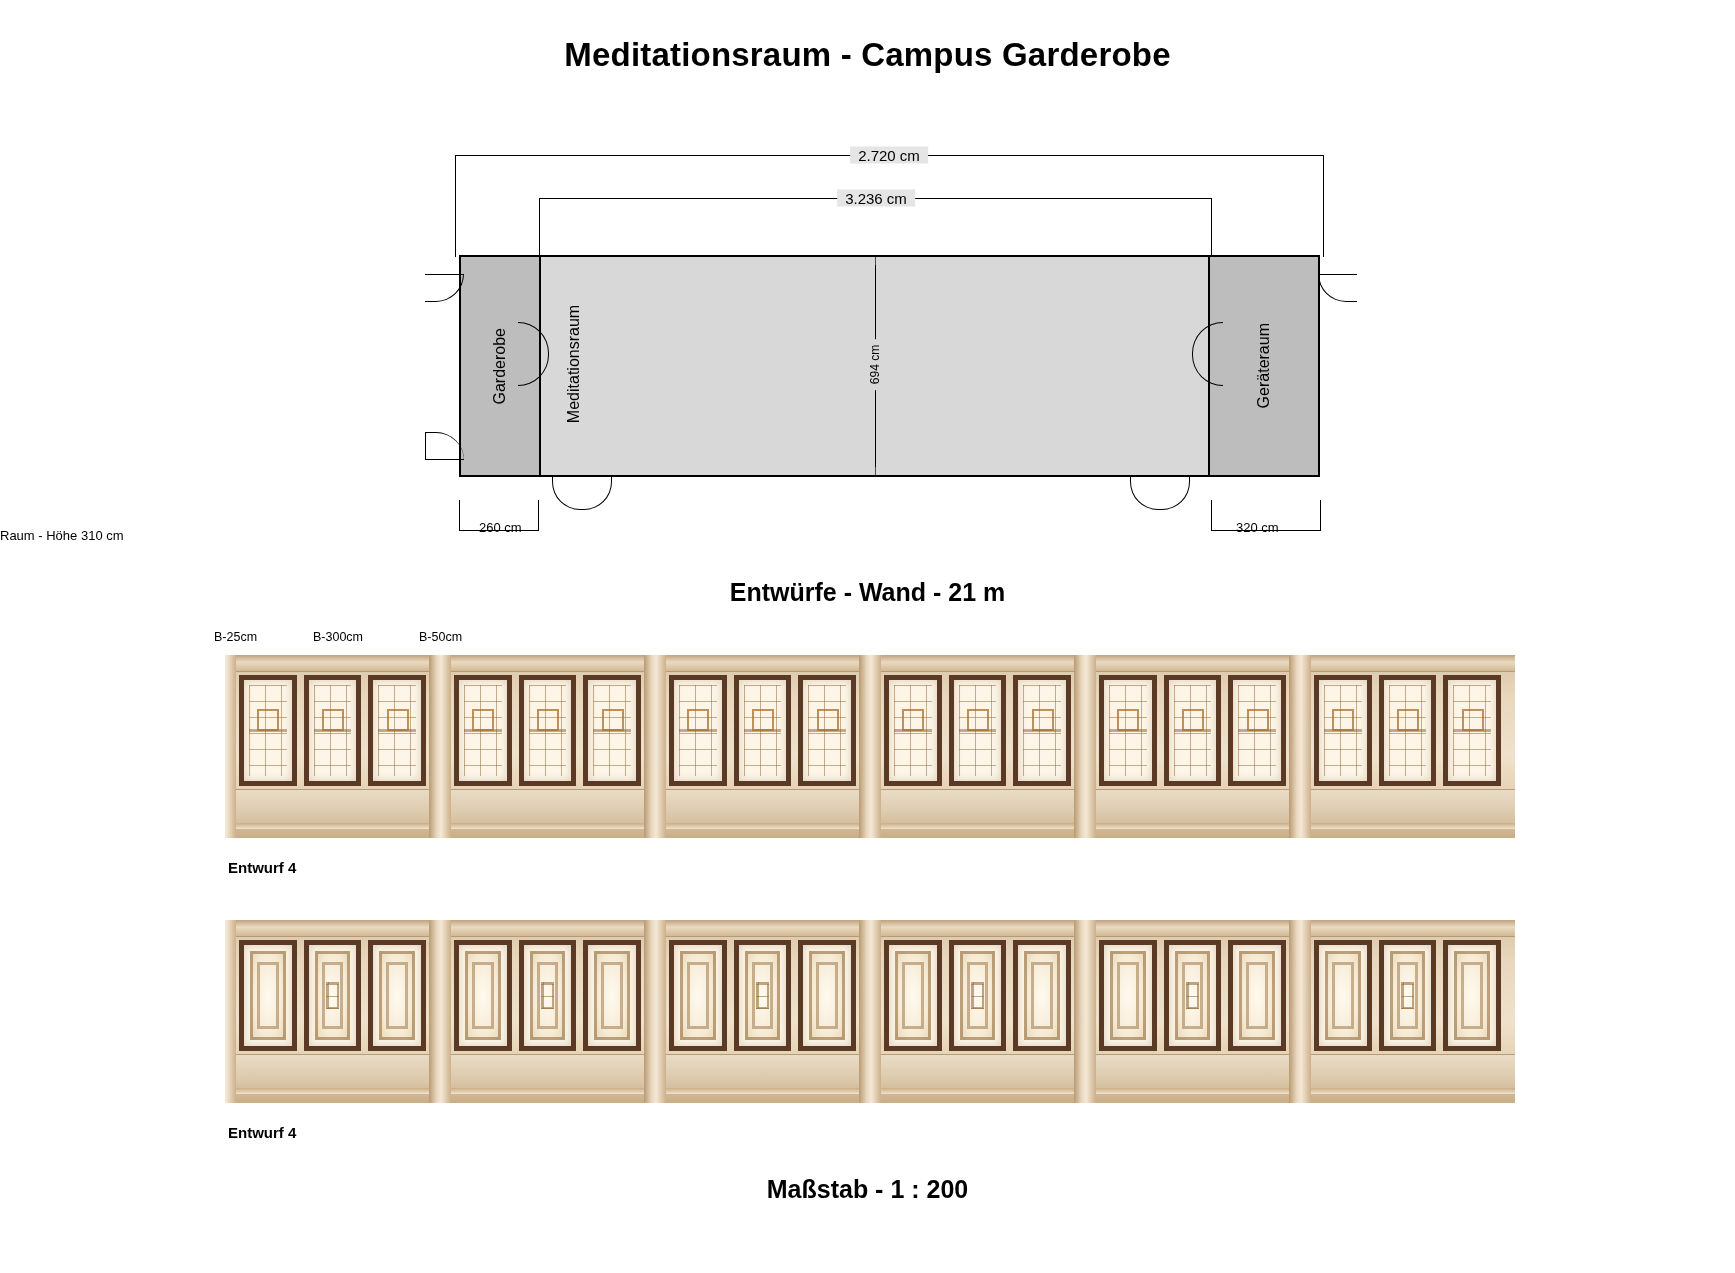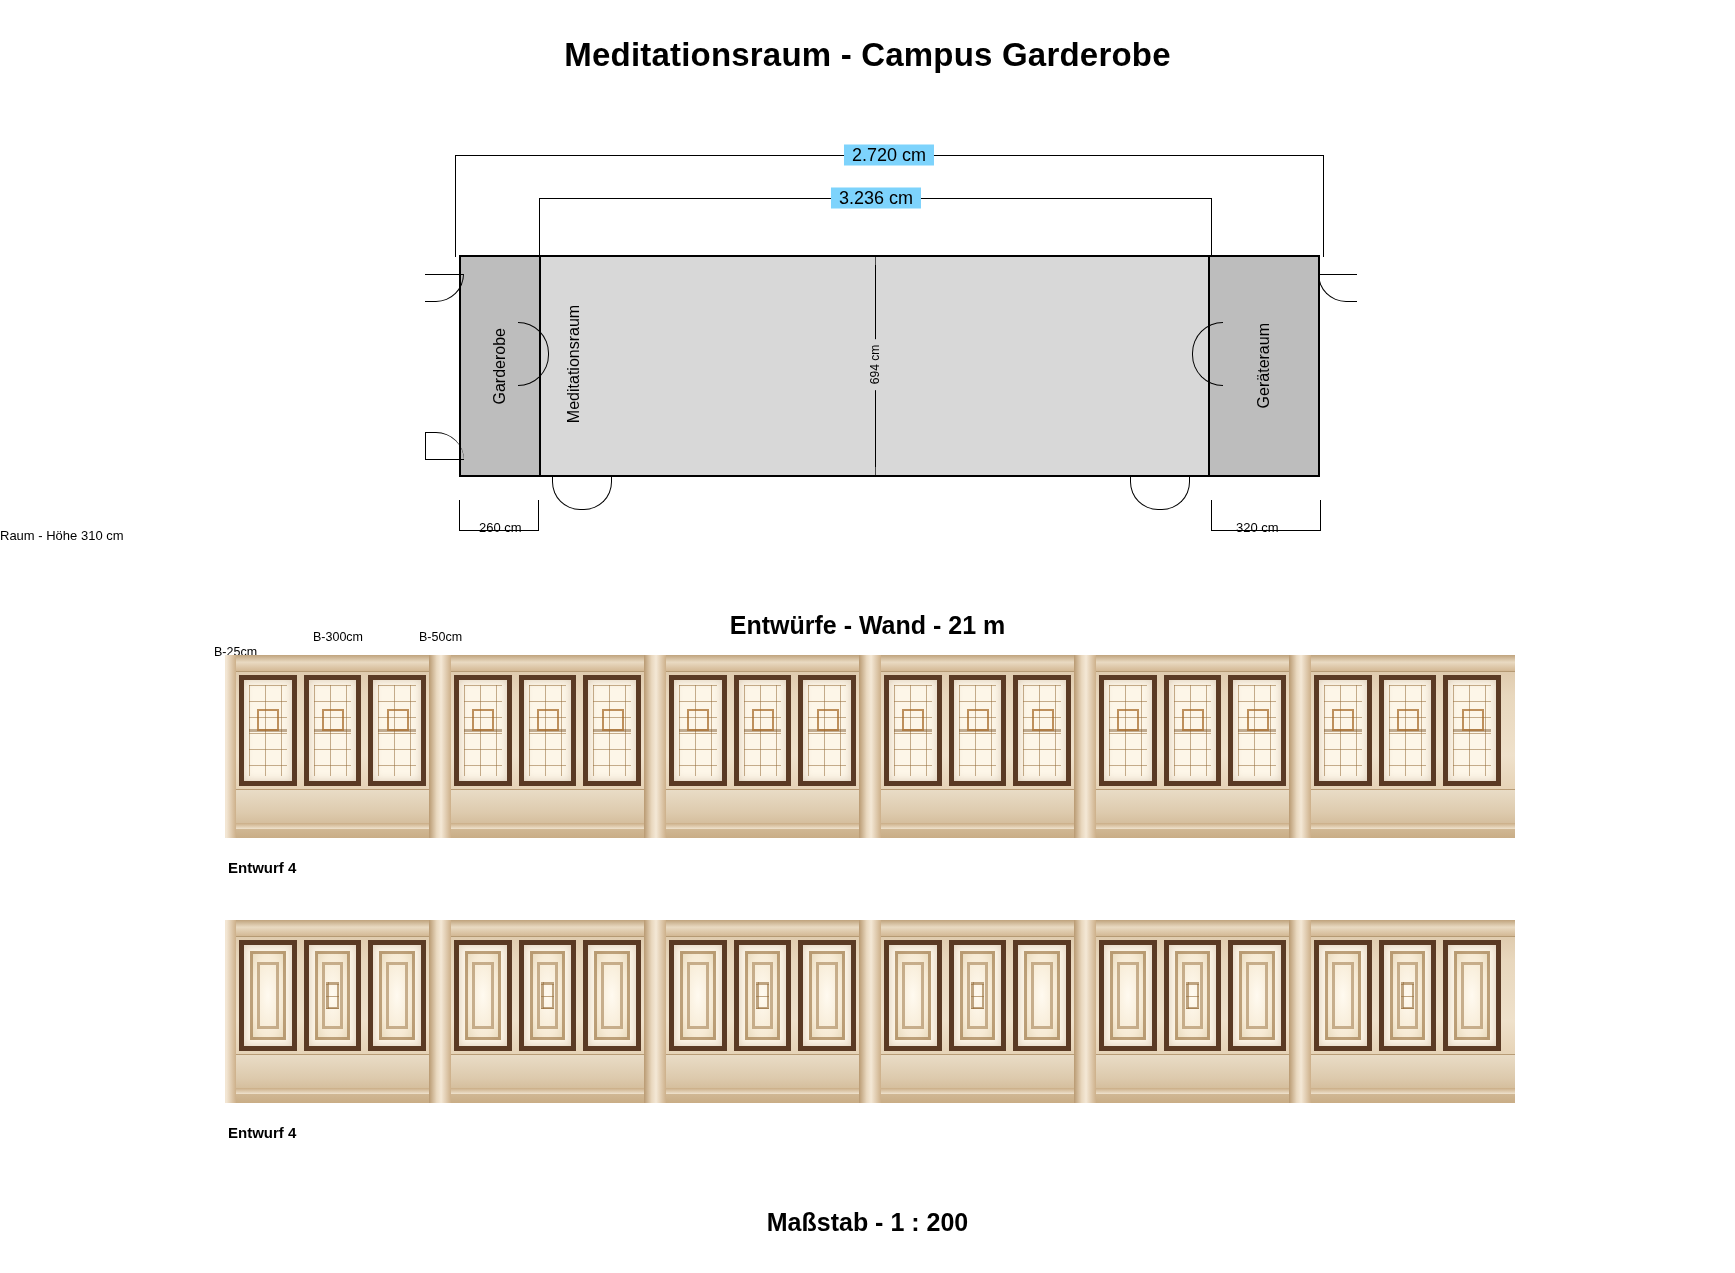--- a/index.html
+++ b/index.html
@@ -27,21 +27,20 @@
     font-weight: bold;
     letter-spacing: 0.2px;
   }
   .section-title {
     position: absolute;
     left: 0;
     width: 1735px;
     text-align: center;
     font-size: 25px;
     font-weight: bold;
-    margin-top: 33px;
   }
   #designs-title { top: 578px; }
   #scale-title   { top: 1175px; }
 
   
   .plan {
     position: absolute;
     left: 0;
     top: 120px;
     width: 1735px;
@@ -130,22 +129,22 @@
     height: 1px;
     background: #000;
   }
   .dim-tick {
     position: absolute;
     width: 1px;
     background: #000;
   }
   .dim-text {
     position: absolute;
-    font-size: 18px;
-    background: #7dd3fc;
+    font-size: 15px;
+    background: #e5e5e5;
     padding: 0 8px;
     transform: translate(-50%, -50%);
     white-space: nowrap;
   }
 
   
   .door {
     position: absolute;
     border: 1.4px solid #000;
     background: transparent;
@@ -347,21 +346,21 @@
   <div class="dim" style="left:1211px; top:410px; width:110px;"></div>
   <div class="dim-tick" style="left:1211px; top:380px; height:30px;"></div>
   <div class="dim-tick" style="left:1320px; top:380px; height:30px;"></div>
   <div class="small-dim-text" style="left:1236px; top:400px;">320 cm</div>
 
   <div class="bottom-note">Raum - Höhe 310 cm</div>
 </div>
 
 <div class="section-title" id="designs-title">Entwürfe - Wand - 21 m</div>
 
-<div class="measure-label" style="left:214px; top:630px;margin-top:15px;">B-25cm</div>
+<div class="measure-label" style="left:214px; top:630px;">B-25cm</div>
 <div class="measure-label" style="left:313px; top:630px;">B-300cm</div>
 <div class="measure-label" style="left:419px; top:630px;">B-50cm</div>
 
 <div class="strip-wrap" id="strip1">
   <div class="strip">
     <div class="cornice"></div>
     <div class="base"></div>
 
     <div class="bay">
       <div class="pillar left"></div>

